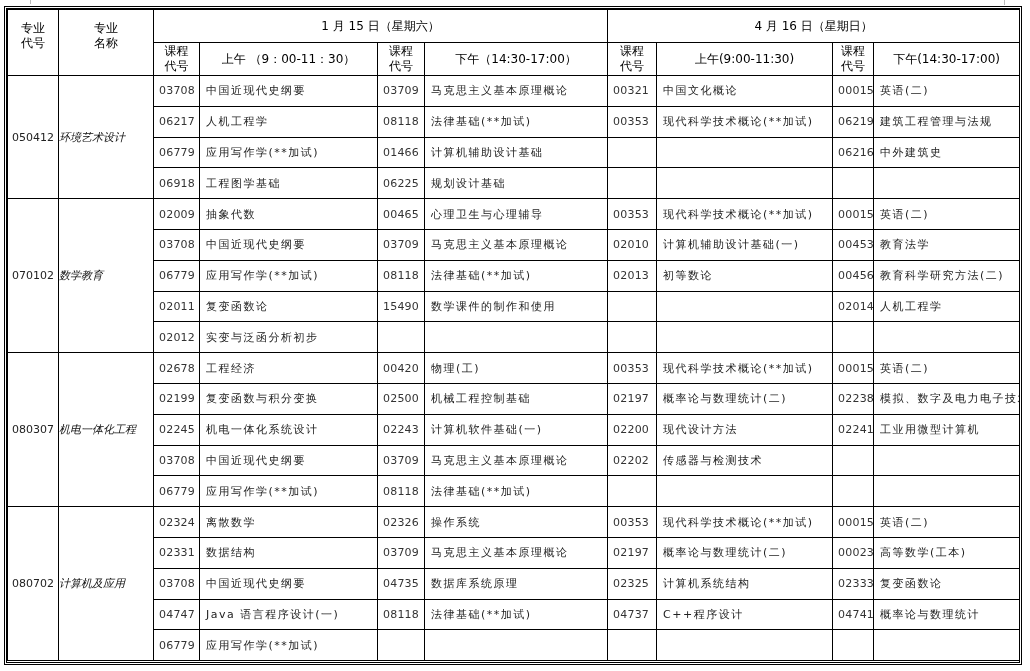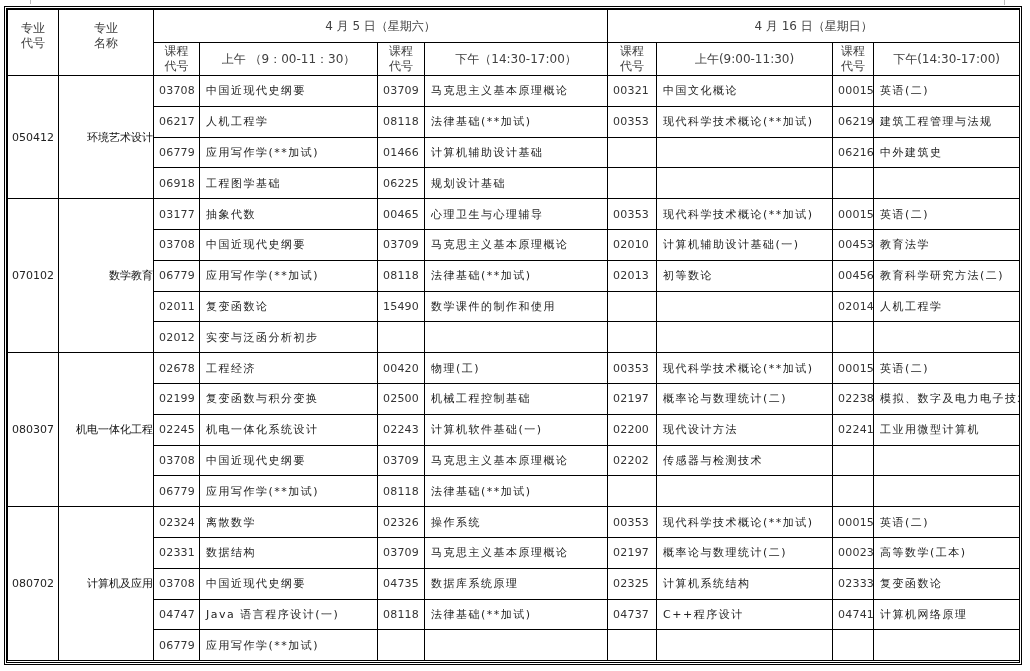--- a/index.html
+++ b/index.html
@@ -4,28 +4,28 @@
 <style>
   html, body { margin: 0; padding: 0; background: #ffffff; }
   body { width: 1030px; height: 671px; position: relative; overflow: hidden;
          font-family: "DejaVu Sans", "Liberation Sans", sans-serif; color: #1a1a1a; }
   .corner-tl { position: absolute; left: 0; top: 0; width: 30px; height: 4px; border-right: 1px solid #bbb; }
   .corner-tr { position: absolute; left: 1004px; top: 0; width: 1px; height: 5px; background: #bbb; }
   .frame { position: absolute; left: 4px; top: 6px; width: 1018px; height: 659px;
            border: 3px double #000; box-sizing: border-box; }
   table.sched { position: absolute; left: 7px; top: 9px; width: 1012px; border-collapse: collapse; table-layout: fixed; }
   table.sched td, table.sched th { border: 1px solid #000; padding: 0; font-weight: normal; overflow: hidden; white-space: nowrap; }
-  .hd { font-size: 12px; text-align: center; line-height: 15px; color: #404040; }
+  .hd { font-size: 12px; text-align: center; line-height: 15px; color: #000000; }
   .hd-date { height: 32px; }
   .hd-sub { height: 32px; }
   tr.row td { height: 29.8px; font-size: 11px; }
   .code { padding-left: 5px !important; color: #333; letter-spacing: 0.2px; }
   .name { padding-left: 6px !important; color: #222; letter-spacing: 1.5px; }
   .major-code { text-align: center; font-size: 12px; color: #222; }
-  .major-name { text-align: right; font-size: 12px; color: #111; }
+  .major-name { text-align: left; font-size: 12px; color: #111; font-style: italic; }
 </style>
 </head>
 <body>
 
 <div class="corner-tl"></div>
 <div class="corner-tr"></div>
 <div class="frame"></div>
 
 <table class="sched">
   <colgroup>
@@ -41,21 +41,21 @@
       <col style="width:146px">
   </colgroup>
   <thead>
     <tr>
       <th class="hd hd-date" rowspan="2">
         <div style="margin-top:-14px"><span>专业</span><br><span>代号</span></div>
       </th>
       <th class="hd hd-date" rowspan="2">
         <div style="margin-top:-14px"><span>专业</span><br><span>名称</span></div>
       </th>
-      <th class="hd hd-date" colspan="4">4 月 5 日（星期六）</th>
+      <th class="hd hd-date" colspan="4">1 月 15 日（星期六）</th>
       <th class="hd hd-date" colspan="4">4 月 16 日（星期日）</th>
     </tr>
     <tr>
       <th class="hd hd-sub"><span>课程</span><br><span>代号</span></th>
       <th class="hd hd-sub">上午 （9：00-11：30）</th>
       <th class="hd hd-sub"><span>课程</span><br><span>代号</span></th>
       <th class="hd hd-sub">下午（14:30-17:00）</th>
       <th class="hd hd-sub"><span>课程</span><br><span>代号</span></th>
       <th class="hd hd-sub">上午(9:00-11:30)</th>
       <th class="hd hd-sub"><span>课程</span><br><span>代号</span></th>
@@ -101,21 +101,21 @@
         <td class="code">06225</td>
         <td class="name">规划设计基础</td>
         <td class="code"></td>
         <td class="name"></td>
         <td class="code"></td>
         <td class="name"></td>
       </tr>
       <tr class="row">
         <td class="major-code" rowspan="5">070102</td>
         <td class="major-name" rowspan="5">数学教育</td>
-        <td class="code">03177</td>
+        <td class="code">02009</td>
         <td class="name">抽象代数</td>
         <td class="code">00465</td>
         <td class="name">心理卫生与心理辅导</td>
         <td class="code">00353</td>
         <td class="name">现代科学技术概论(**加试)</td>
         <td class="code">00015</td>
         <td class="name">英语(二)</td>
       </tr>
       <tr class="row">
         <td class="code">03708</td>
@@ -242,21 +242,21 @@
         <td class="name">复变函数论</td>
       </tr>
       <tr class="row">
         <td class="code">04747</td>
         <td class="name">Java 语言程序设计(一)</td>
         <td class="code">08118</td>
         <td class="name">法律基础(**加试)</td>
         <td class="code">04737</td>
         <td class="name">C++程序设计</td>
         <td class="code">04741</td>
-        <td class="name">计算机网络原理</td>
+        <td class="name">概率论与数理统计</td>
       </tr>
       <tr class="row">
         <td class="code">06779</td>
         <td class="name">应用写作学(**加试)</td>
         <td class="code"></td>
         <td class="name"></td>
         <td class="code"></td>
         <td class="name"></td>
         <td class="code"></td>
         <td class="name"></td>

